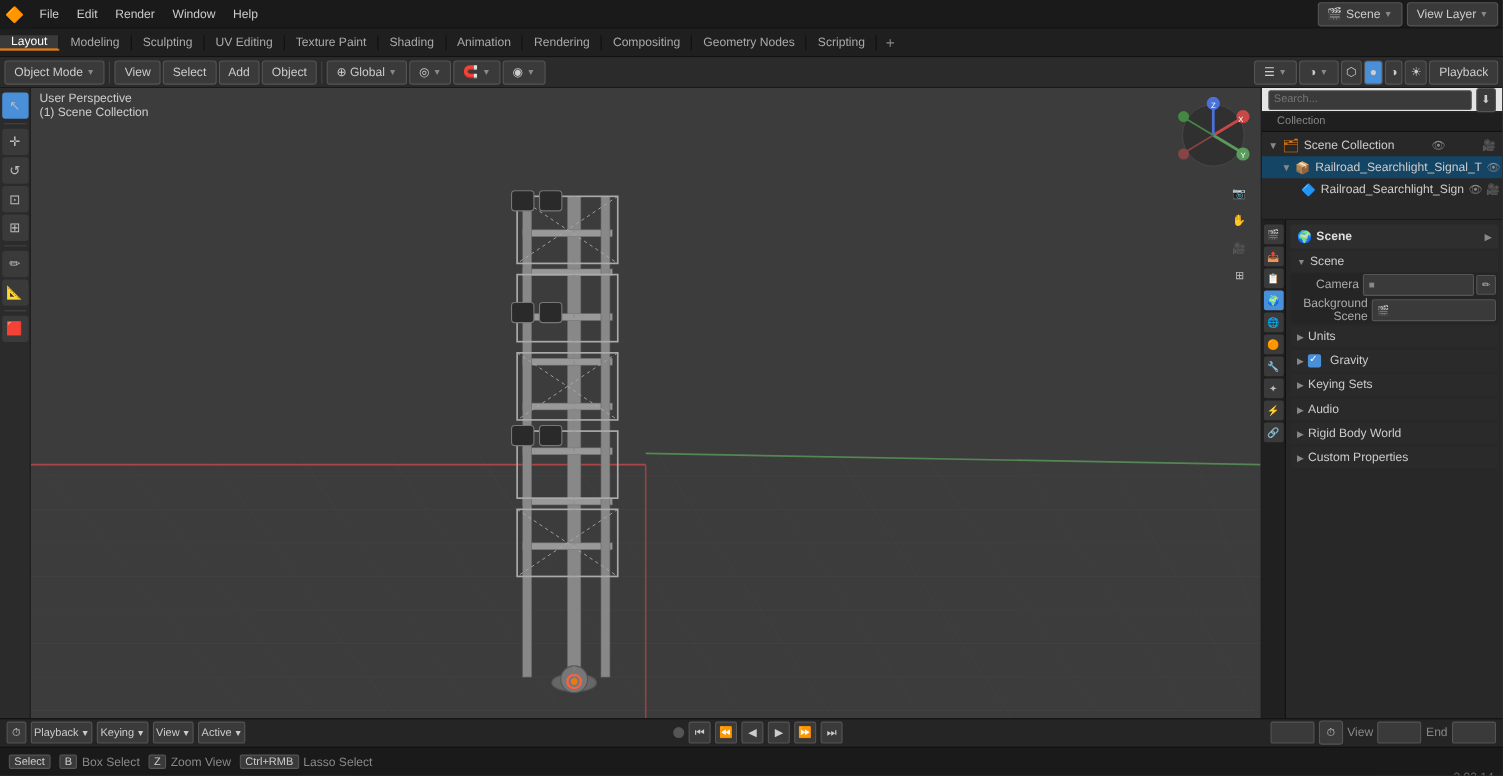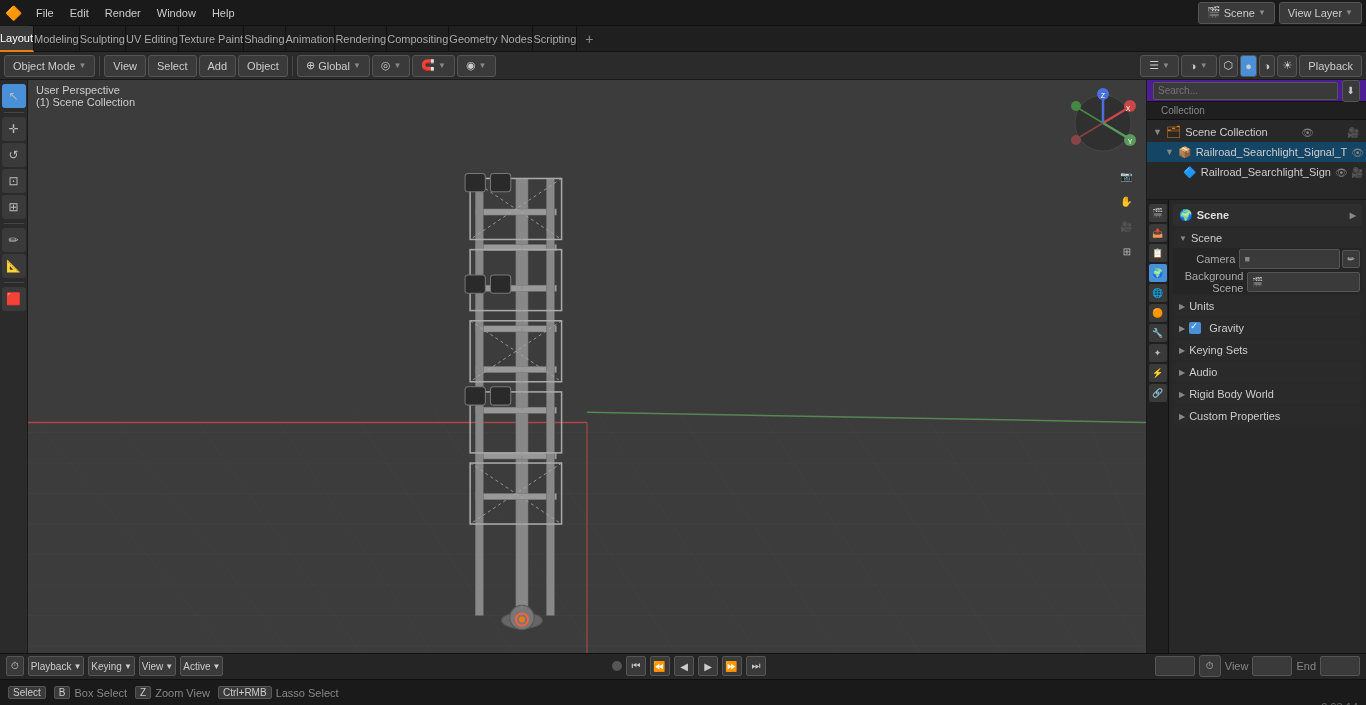--- a/index.html
+++ b/index.html
@@ -45,22 +45,22 @@
 
     
     #workspace-tabs {
       height: 26px;
       background: #1f1f1f;
       display: flex;
       align-items: center;
       border-bottom: 1px solid #111;
     }
     .ws-tab {
-      padding: 0 0;
-      height: 26px;
+      padding: 0 10px;
+      height: 14px;
       display: flex;
       align-items: center;
       cursor: pointer;
       font-size: 11px;
       color: #aaa;
       border-right: 1px solid #111;
     }
     .ws-tab.active {
       background: #3a3a3a;
       color: #fff;
@@ -202,21 +202,21 @@
     }
 
     
     #outliner {
       height: 120px;
       border-bottom: 1px solid #1a1a1a;
       overflow: hidden;
     }
     .outliner-header {
       height: 22px;
-      background: #4c1d95;
+      background: #e5e5e5;
       display: flex;
       align-items: center;
       padding: 0 6px;
       gap: 4px;
       border-bottom: 1px solid #111;
     }
     .outliner-search {
       flex: 1;
       height: 18px;
       background: #3a3a3a;

